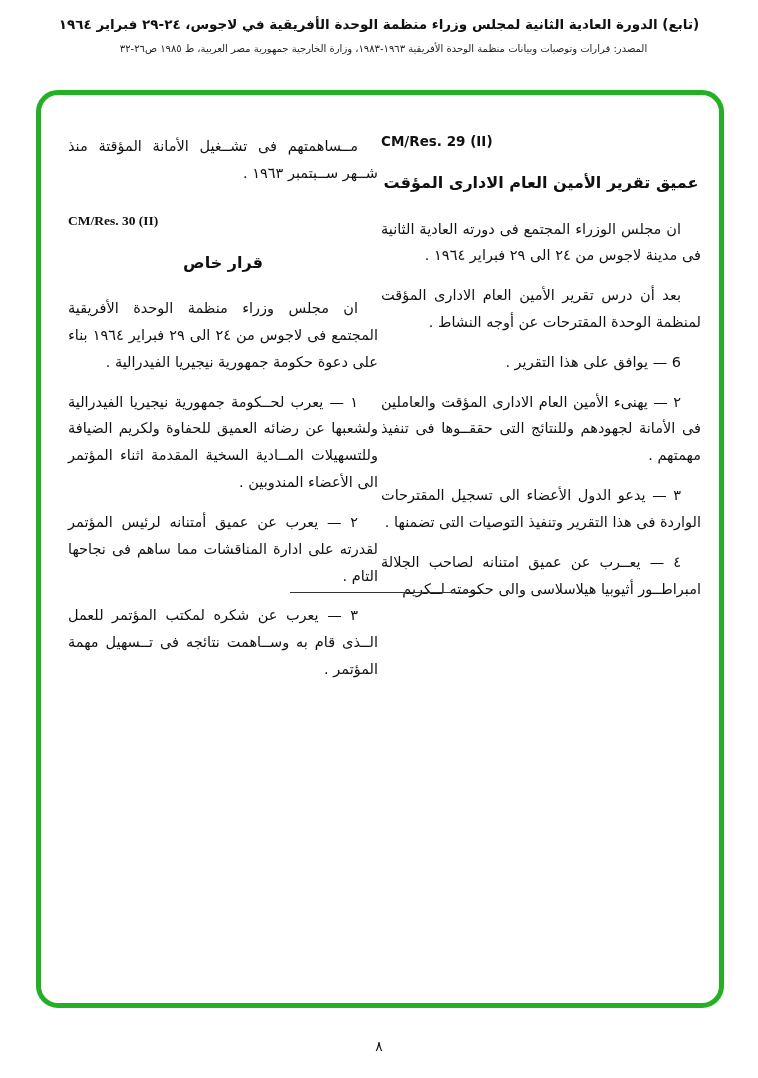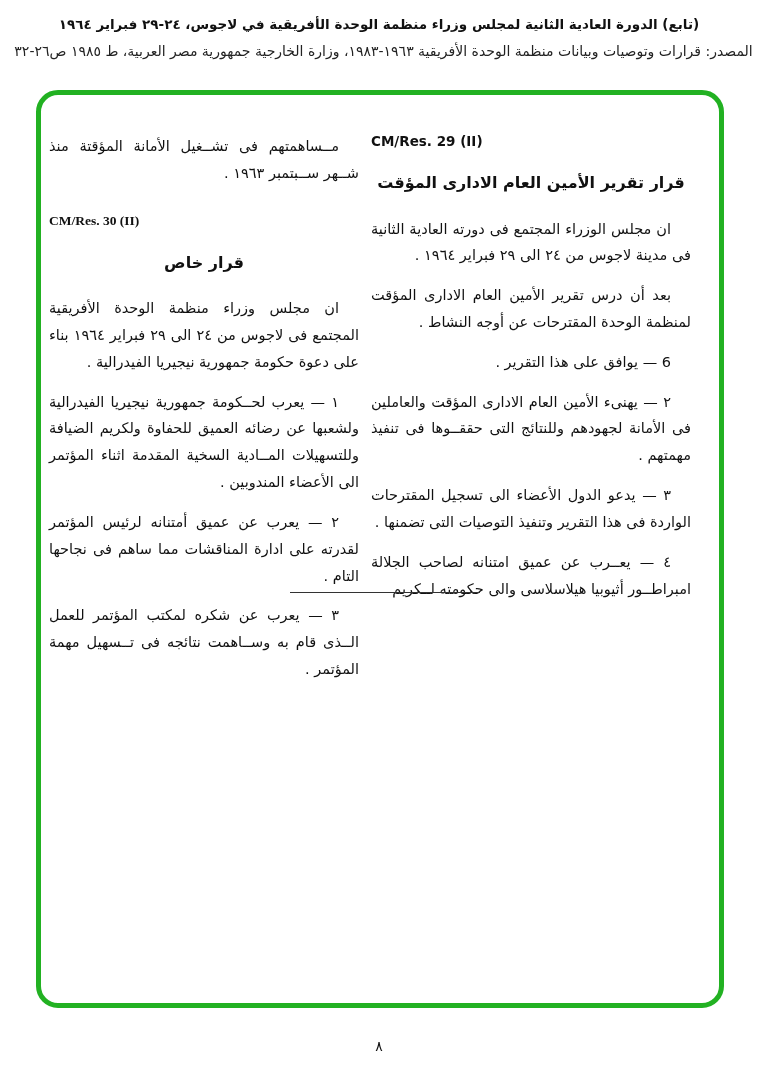--- a/index.html
+++ b/index.html
@@ -9,43 +9,43 @@
     background:#ffffff;
     font-family:"DejaVu Sans", sans-serif;
     color:#111;
     overflow:hidden;
     border-radius:16px;
   }
 
   
   .header { position:absolute; top:16px; left:0; right:0; text-align:center; direction:rtl; }
   .header-line1 { font-weight:bold; font-size:13.5px; letter-spacing:.2px; }
-  .header-line2 { font-size:14px; margin-top:11px; color:#222;padding-left:9px; }
+  .header-line2 { font-size:10px; margin-top:11px; color:#222;padding-left:9px; }
 
   
   .frame {
     position:absolute;
     left:36px; top:90px;
     width:688px; height:918px;
     border:5px solid #22b122;
     border-radius:22px;
     box-sizing:border-box;
   }
 
   
   .col {
     position:absolute;
     direction:rtl;
     text-align:justify;
     font-size:14.5px;
     line-height:1.85;
   }
   .col p { margin:0 0 13px; text-indent:20px; }
-  .col-right { right:28px; top:34px; width:320px; }
-  .col-left  { left:8px;  top:38px; width:310px; }
+  .col-right { right:18px; top:34px; width:320px; }
+  .col-left  { left:27px;  top:38px; width:310px; }
 
   .res-id {
     direction:ltr;
     text-align:left;
     font-weight:bold;
     font-size:13.5px;
     margin:0 0 14px;
     font-family:"DejaVu Sans", sans-serif;
   }
   .col-left .res-id { margin-top:22px;font-family:Liberation Serif, serif; }
@@ -79,21 +79,21 @@
 
   <div class="header">
     <div class="header-line1">(تابع)  الدورة العادية الثانية لمجلس وزراء منظمة الوحدة الأفريقية في لاجوس، ٢٤-٢٩ فبراير ١٩٦٤</div>
     <div class="header-line2">المصدر: قرارات وتوصيات وبيانات منظمة الوحدة الأفريقية ١٩٦٣-١٩٨٣، وزارة الخارجية جمهورية مصر العربية، ط ١٩٨٥ ص٢٦-٣٢</div>
   </div>
 
   <div class="frame">
 
     <div class="col col-right">
       <div class="res-id">CM/Res. 29  (II)</div>
-      <div class="col-title">قرار تقرير الأمين العام الادارى المؤقت</div>
+      <div class="col-title">عميق تقرير الأمين العام الادارى المؤقت</div>
       <p>ان مجلس الوزراء المجتمع فى دورته العادية الثانية فى مدينة لاجوس من ٢٤ الى ٢٩ فبراير ١٩٦٤ .</p>
       <p>بعد أن درس تقرير الأمين العام الادارى المؤقت لمنظمة الوحدة المقترحات عن أوجه النشاط .</p>
       <p>6 — يوافق على هذا التقرير .</p>
       <p>٢ — يهنىء الأمين العام الادارى المؤقت والعاملين فى الأمانة لجهودهم وللنتائج التى حققــوها فى تنفيذ مهمتهم .</p>
       <p>٣ — يدعو الدول الأعضاء الى تسجيل المقترحات الواردة فى هذا التقرير وتنفيذ التوصيات التى تضمنها .</p>
       <p>٤ — يعــرب عن عميق امتنانه لصاحب الجلالة امبراطــور أثيوبيا هيلاسلاسى والى حكومته لــكريم</p>
     </div>
 
     <div class="col col-left">
       <p>مــساهمتهم فى تشــغيل الأمانة المؤقتة منذ شــهر ســبتمبر ١٩٦٣ .</p>

